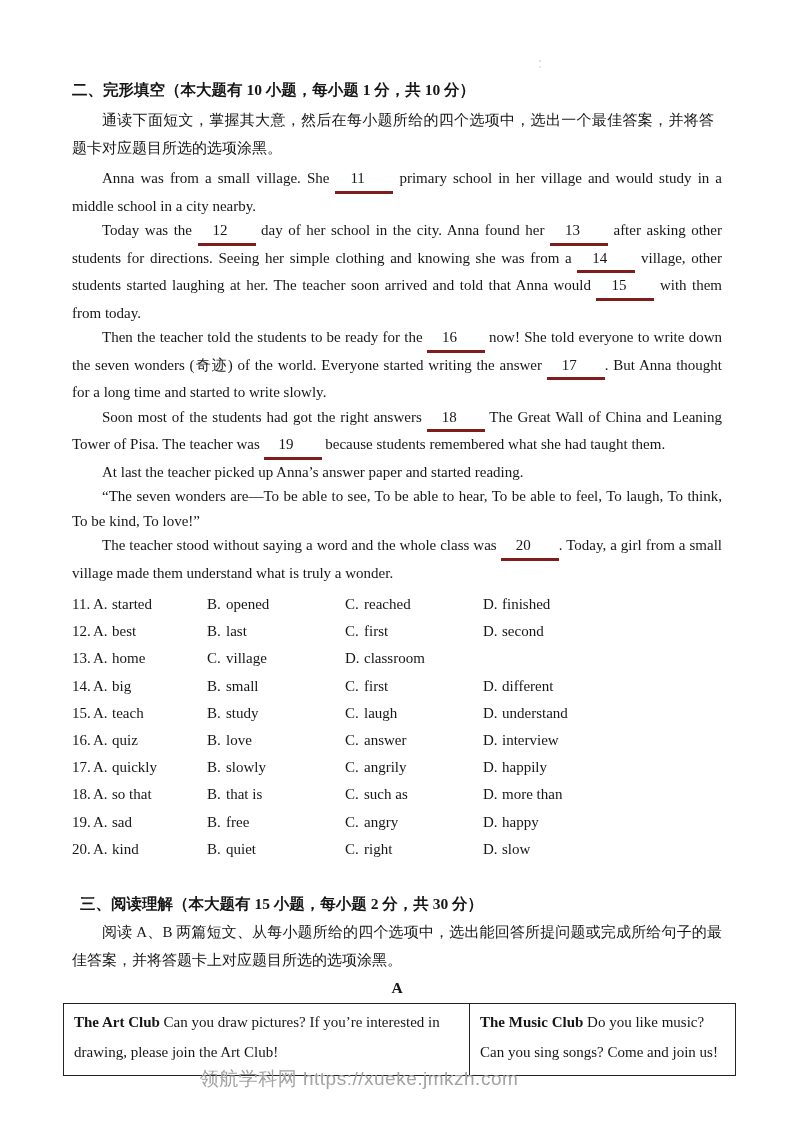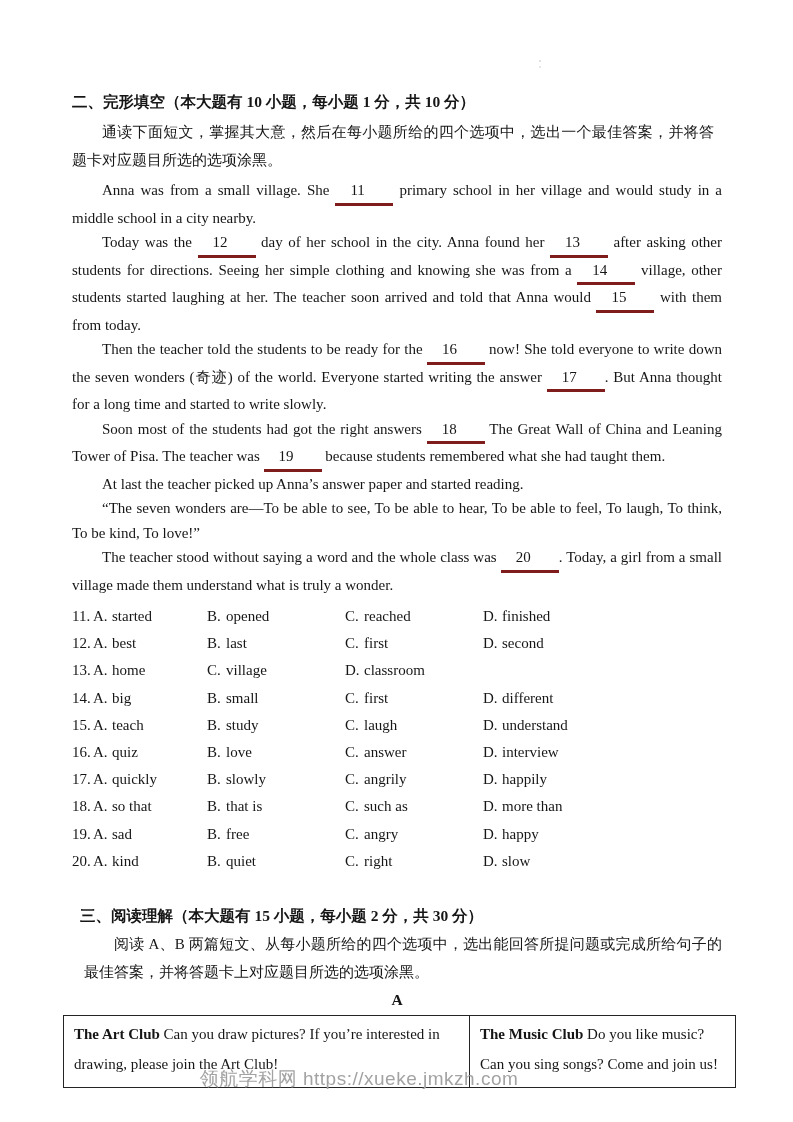--- a/index.html
+++ b/index.html
@@ -12,21 +12,21 @@
     width: 793px;
     height: 1122px;
     background: #ffffff;
     overflow: hidden;
     font-family: "Liberation Serif", "DejaVu Serif", serif;
     color: #161616;
   }
   .content {
     position: absolute;
     left: 72px;
-    top: 92px;
+    top: 80px;
     width: 650px;
   }
   .sec-title {
     font-size: 15.5px;
     font-weight: bold;
     line-height: 20px;
     margin: 0;
   }
   .cn-instr {
     font-size: 15px;
@@ -64,21 +64,21 @@
   }
   .opt-letter {
     display: inline-block;
     width: 19px;
   }
   .sec3-title {
     margin-top: 31px;
     margin-left: 8px;
   }
   .sec3-instr {
-    margin: 4px 0 0 12px;
+    margin: 4px 0 0 0;
   }
   .passage-label {
     text-align: center;
     font-weight: bold;
     font-size: 15.5px;
     line-height: 20px;
     margin: 4px 0 0 0;
   }
   .clubs-table {
     width: 672px;

